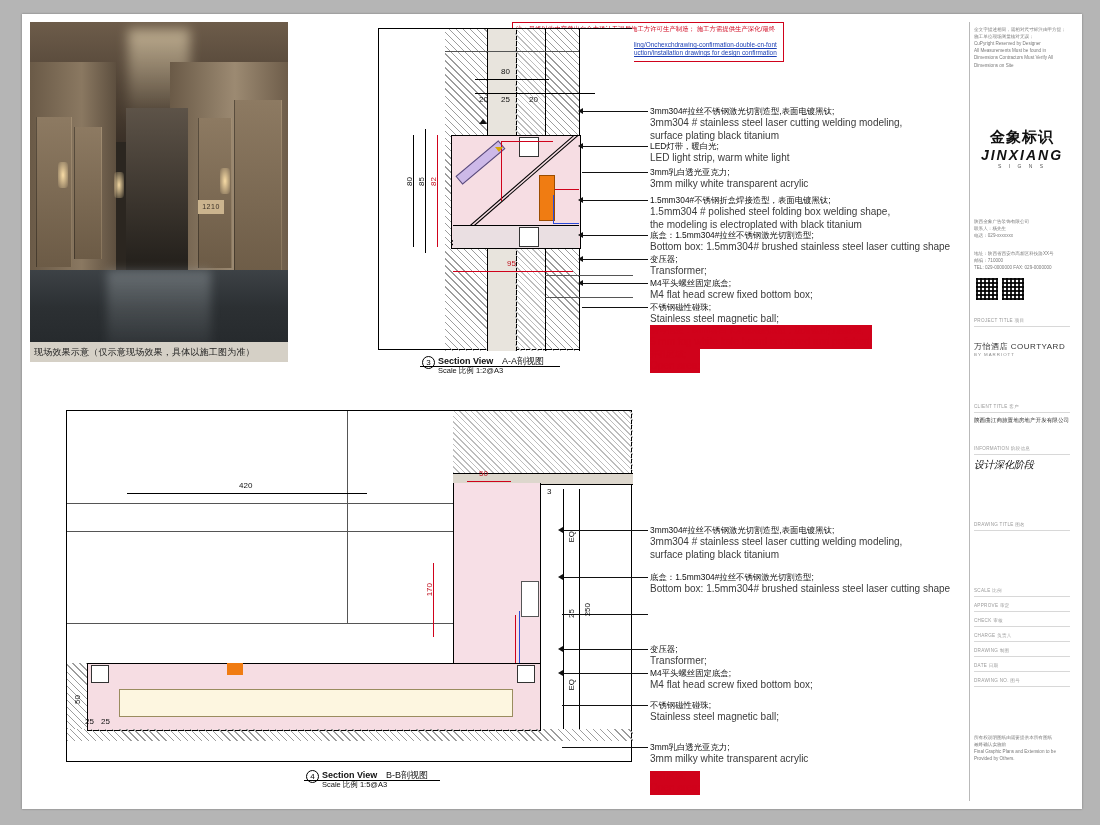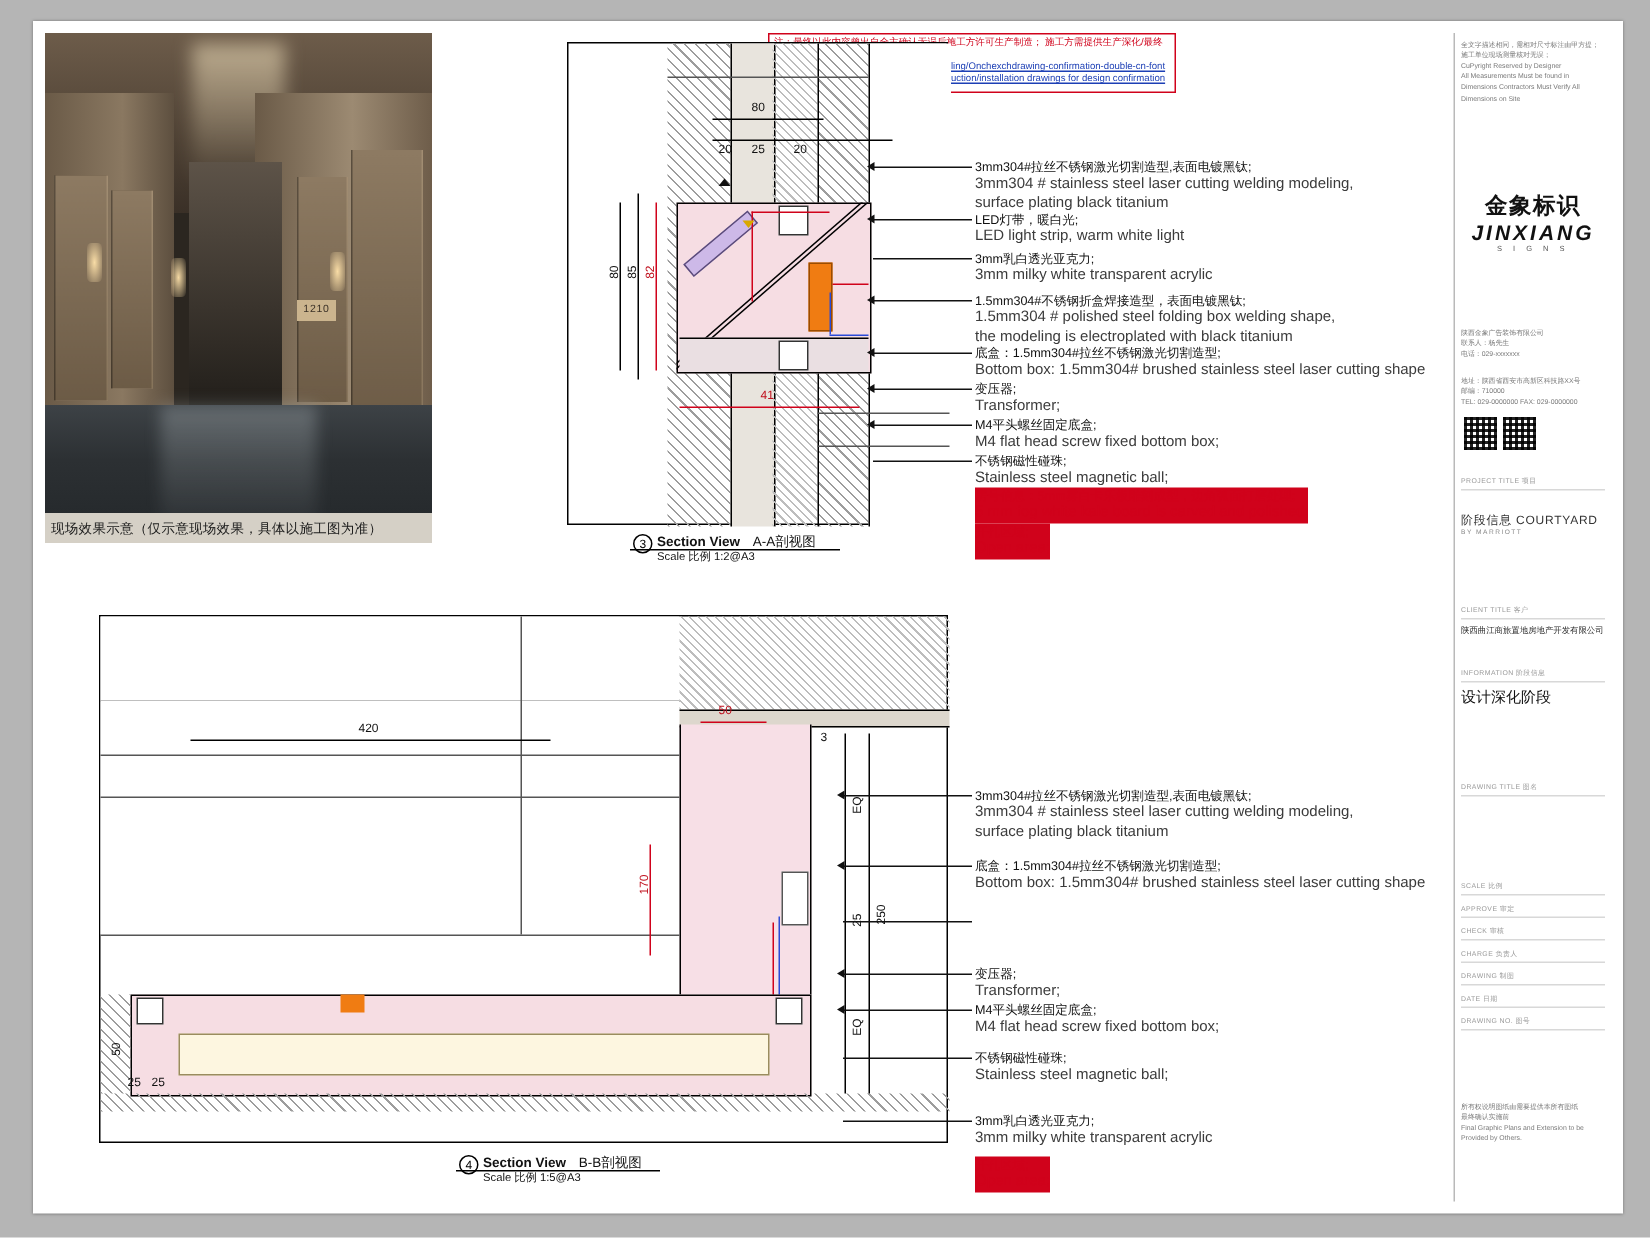--- a/index.html
+++ b/index.html
@@ -186,21 +186,21 @@
     <div class="dim" style="left:150px;top:66px;">20</div>
 
     <div class="line abs red" style="left:58px;top:106px;width:1px;height:112px;"></div>
     <div class="line abs" style="left:46px;top:100px;width:1px;height:124px;"></div>
     <div class="line abs" style="left:34px;top:106px;width:1px;height:112px;"></div>
     <div class="dim dimv dimred" style="left:50px;top:148px;">82</div>
     <div class="dim dimv" style="left:38px;top:148px;">85</div>
     <div class="dim dimv" style="left:26px;top:148px;">80</div>
 
     <div class="line abs red" style="left:74px;top:242px;width:120px;height:1px;"></div>
-    <div class="dim dimred" style="left:128px;top:230px;">41</div>
+    <div class="dim dimred" style="left:128px;top:230px;">95</div>
   </div>
 
   <div class="circnum" style="left:400px;top:342px;">3</div>
   <div class="vt" style="left:416px;top:341px;">
     <b>Section View</b>
     <span style="margin-left:6px;">A-A剖视图</span>
   </div>
   <div class="vt" style="left:416px;top:352px;font-size:7.5px;">Scale  比例  1:2@A3</div>
   <div class="line abs" style="left:398px;top:352px;width:140px;height:1px;"></div>
 
@@ -379,34 +379,34 @@
 电话：029-xxxxxxx</div>
     <div class="sec tiny" style="top:228px;white-space:pre-line;">地址：陕西省西安市高新区科技路XX号
 邮编：710000
 TEL: 029-0000000  FAX: 029-0000000</div>
     <div class="abs qr" style="left:6px;top:256px;"></div>
     <div class="abs qr" style="left:32px;top:256px;"></div>
 
     <div class="sec" style="top:296px;">
       <div class="lbl">PROJECT TITLE 项目</div>
       <hr>
-      <div class="brand2" style="margin-top:14px;">阶段信息 COURTYARD</div>
+      <div class="brand2" style="margin-top:14px;">万怡酒店 COURTYARD</div>
       <div style="font-size:4.4px;color:#8a8a8a;letter-spacing:1px;">BY MARRIOTT</div>
     </div>
 
     <div class="sec" style="top:382px;">
       <div class="lbl">CLIENT TITLE 客户</div>
       <hr>
       <div class="val" style="font-size:5.6px;margin-top:4px;">陕西曲江商旅置地房地产开发有限公司</div>
     </div>
 
     <div class="sec" style="top:424px;">
       <div class="lbl">INFORMATION 阶段信息</div>
       <hr>
-      <div class="stage" style="">设计深化阶段</div>
+      <div class="stage" style="font-style:italic;">设计深化阶段</div>
     </div>
 
     <div class="sec" style="top:500px;">
       <div class="lbl">DRAWING TITLE 图名</div>
       <hr>
       <div class="val" style="height:40px;"></div>
     </div>
 
     <div class="sec" style="top:566px;">
       <div class="lbl">SCALE 比例</div>

